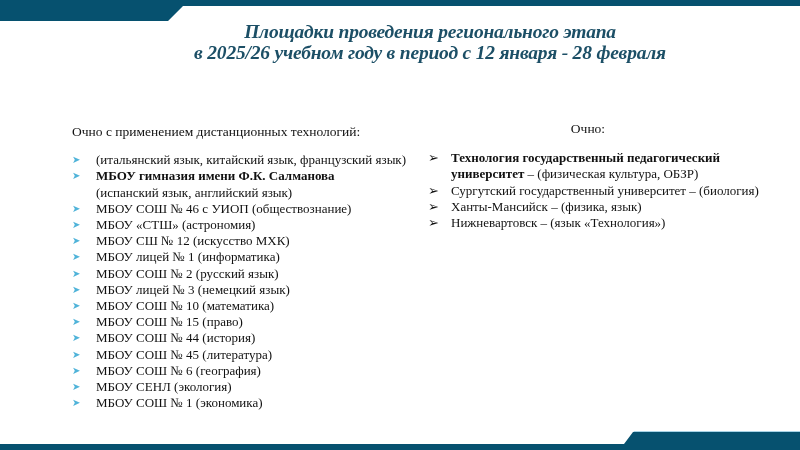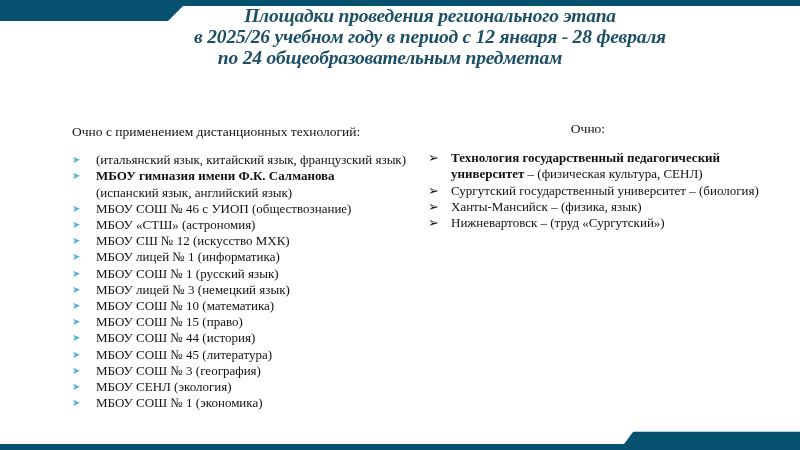--- a/index.html
+++ b/index.html
@@ -6,21 +6,21 @@
     body {
       width: 800px; height: 450px; position: relative; overflow: hidden;
       background: #ffffff;
       font-family: "Liberation Serif", "DejaVu Serif", serif;
       color: #111111;
     }
     .band-top, .band-bottom { position: absolute; left: 0; width: 800px; }
     .band-top { top: 0; height: 22px; }
     .band-bottom { bottom: 0; height: 20px; }
     .title {
-      position: absolute; top: 5px; left: 140px; width: 580px;
+      position: absolute; top: 21px; left: 140px; width: 580px;
       text-align: center;
       font-family: "Liberation Serif", "DejaVu Serif", serif;
       font-style: italic; font-weight: bold;
       font-size: 19.5px; line-height: 21px;
       color: #1c4f66;
       letter-spacing: -0.2px;
     }
     .title .line { display: block; white-space: nowrap; }
     .title .line.l4 { padding-right: 80px; }
     .left-col {
@@ -54,69 +54,68 @@
 </head>
 <body>
 
 <svg class="band-top" viewBox="0 0 800 22" width="800" height="22">
   <polygon points="0,0 800,0 800,6 183,6 168,21 0,21" fill="#06516f"></polygon>
 </svg>
 
 <div class="title">
   <span class="line">Площадки проведения регионального этапа</span>
   <span class="line">в 2025/26 учебном году в период с 12 января - 28 февраля</span>
-  <span class="line l4">по 24 общеобразовательным предметам</span>
 </div>
 
 <div class="left-col">
   <div class="section-head"><span>Очно с применением дистанционных технологий</span><span>:</span></div>
   <ul class="list">
     <li>
       <span class="bullet">➤</span>
       <span class="sub">(итальянский язык, китайский язык, французский язык)</span>
     </li>
     <li>
       <span class="bullet">➤</span>
       <span class="bold">МБОУ гимназия имени Ф.К. Салманова</span>
       <span class="sub">(испанский язык, английский язык)</span>
     </li>
     <li><span class="bullet">➤</span><span>МБОУ СОШ № 46 с УИОП (обществознание)</span></li>
     <li><span class="bullet">➤</span><span>МБОУ «СТШ» (астрономия)</span></li>
     <li><span class="bullet">➤</span><span>МБОУ СШ № 12 (искусство МХК)</span></li>
     <li><span class="bullet">➤</span><span>МБОУ лицей № 1 (информатика)</span></li>
-    <li><span class="bullet">➤</span><span>МБОУ СОШ № 1 (русский язык)</span></li>
+    <li><span class="bullet">➤</span><span>МБОУ СОШ № 2 (русский язык)</span></li>
     <li><span class="bullet">➤</span><span>МБОУ лицей № 3 (немецкий язык)</span></li>
     <li><span class="bullet">➤</span><span>МБОУ СОШ № 10 (математика)</span></li>
     <li><span class="bullet">➤</span><span>МБОУ СОШ № 15 (право)</span></li>
     <li><span class="bullet">➤</span><span>МБОУ СОШ № 44 (история)</span></li>
     <li><span class="bullet">➤</span><span>МБОУ СОШ № 45 (литература)</span></li>
-    <li><span class="bullet">➤</span><span>МБОУ СОШ № 3 (география)</span></li>
+    <li><span class="bullet">➤</span><span>МБОУ СОШ № 6 (география)</span></li>
     <li><span class="bullet">➤</span><span>МБОУ СЕНЛ (экология)</span></li>
     <li><span class="bullet">➤</span><span>МБОУ СОШ № 1 (экономика)</span></li>
   </ul>
 </div>
 
 <div class="right-col">
   <div class="section-head">Очно:</div>
   <ul class="list arrows">
     <li>
       <span class="bullet">➢</span>
-      <span class="bold">Технология государственный педагогический университет</span><span> – (физическая культура, СЕНЛ)</span>
+      <span class="bold">Технология государственный педагогический университет</span><span> – (физическая культура, ОБЗР)</span>
     </li>
     <li>
       <span class="bullet">➢</span>
       <span>Сургутский государственный университет – (биология)</span>
     </li>
     <li>
       <span class="bullet">➢</span>
       <span>Ханты-Мансийск – (физика, язык)</span>
     </li>
     <li>
       <span class="bullet">➢</span>
-      <span>Нижневартовск – (труд «Сургутский»)</span>
+      <span>Нижневартовск – (язык «Технология»)</span>
     </li>
   </ul>
 </div>
 
 <svg class="band-bottom" viewBox="0 0 800 20" width="800" height="20">
   <polygon points="634,1 800,1 800,3 633,3" fill="#a8d3e6"></polygon>
   <polygon points="633,2 800,2 800,20 0,20 0,14 624,14" fill="#06516f"></polygon>
 </svg>
 
 </body></html>

